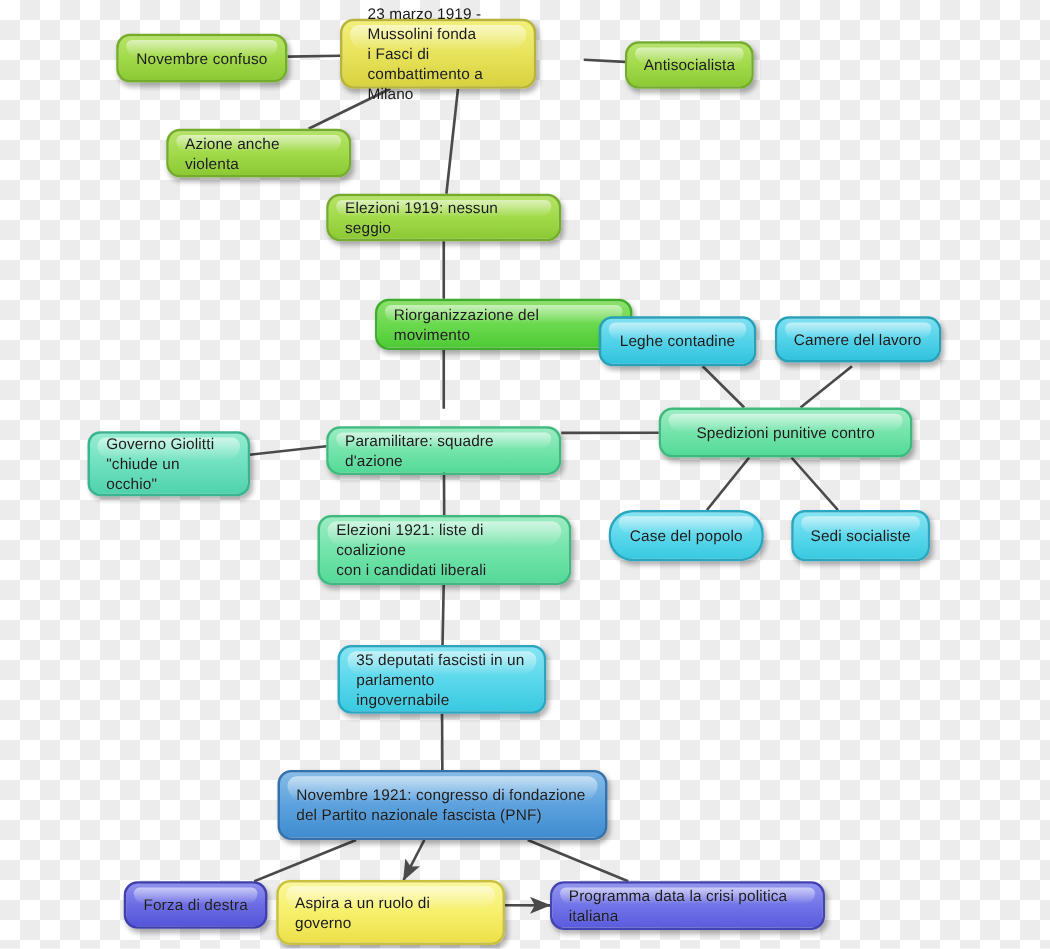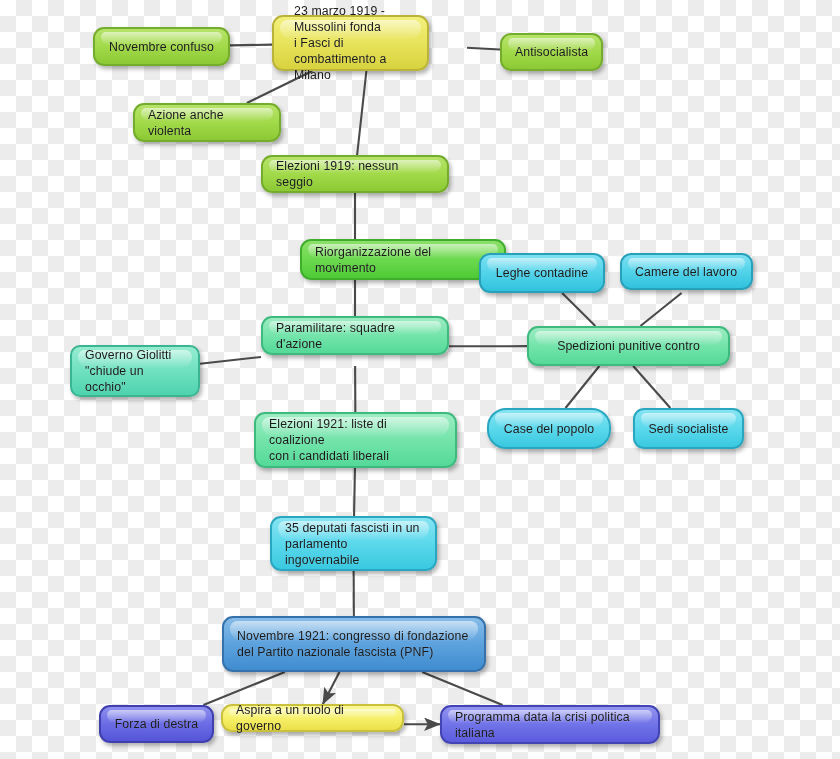--- a/index.html
+++ b/index.html
@@ -107,29 +107,29 @@
   <div id="node-layer">
       <div class="node t-green" style="left: 93px; top: 27px; width: 137px; height: 39px; justify-content: center;"><span class="label">Novembre confuso</span></div>
       <div class="node t-yellow two-line" style="left: 272px; top: 15px; width: 157px; height: 56px; justify-content: flex-end; padding-left: 20px;"><span class="label">23 marzo 1919 - Mussolini fonda
 i Fasci di combattimento a Milano</span></div>
       <div class="node t-green" style="left: 500px; top: 33px; width: 103px; height: 38px; justify-content: center;"><span class="label">Antisocialista</span></div>
       <div class="node t-green" style="left: 133px; top: 103px; width: 148px; height: 39px; justify-content: center;"><span class="label">Azione anche violenta</span></div>
       <div class="node t-green" style="left: 261px; top: 155px; width: 188px; height: 38px; justify-content: center;"><span class="label">Elezioni 1919: nessun seggio</span></div>
       <div class="node t-green2" style="left: 252px; top: 239px; width: 206px; height: 41px; justify-content: center;"><span class="label">Riorganizzazione del movimento</span></div>
       <div class="node t-cyan" style="left: 479px; top: 253px; width: 126px; height: 40px; justify-content: center;"><span class="label">Leghe contadine</span></div>
       <div class="node t-cyan" style="left: 620px; top: 253px; width: 133px; height: 37px; justify-content: flex-start;"><span class="label">Camere del lavoro</span></div>
-      <div class="node t-mint" style="left: 261px; top: 316px; width: 188px; height: 39px; justify-content: center;"><span class="label">Paramilitare: squadre d'azione</span></div>
+      <div class="node t-mint" style="left: 261px; top: 341px; width: 188px; height: 39px; justify-content: center;"><span class="label">Paramilitare: squadre d'azione</span></div>
       <div class="node t-aqua two-line" style="left: 70px; top: 345px; width: 130px; height: 52px; justify-content: flex-start; border-radius: 10px;"><span class="label">Governo Giolitti
 "chiude un occhio"</span></div>
       <div class="node t-mint" style="left: 527px; top: 326px; width: 203px; height: 40px; justify-content: center;"><span class="label">Spedizioni punitive contro</span></div>
       <div class="node t-cyan2" style="left: 487px; top: 408px; width: 124px; height: 41px; justify-content: center; border-radius: 19px;"><span class="label">Case del popolo</span></div>
       <div class="node t-cyan2" style="left: 633px; top: 408px; width: 111px; height: 41px; justify-content: center;"><span class="label">Sedi socialiste</span></div>
       <div class="node t-mint two-line" style="left: 254px; top: 412px; width: 203px; height: 56px; justify-content: flex-start;"><span class="label">Elezioni 1921: liste di coalizione
 con i candidati liberali</span></div>
       <div class="node t-cyan2 two-line" style="left: 270px; top: 516px; width: 167px; height: 55px; justify-content: flex-start;"><span class="label">35 deputati fascisti in un
 parlamento ingovernabile</span></div>
       <div class="node t-blue two-line" style="left: 222px; top: 616px; width: 264px; height: 56px; justify-content: flex-start;"><span class="label">Novembre 1921: congresso di fondazione
 del Partito nazionale fascista (PNF)</span></div>
       <div class="node t-indigo" style="left: 99px; top: 705px; width: 115px; height: 38px; justify-content: center;"><span class="label">Forza di destra</span></div>
-      <div class="node t-yellow2" style="left: 221px; top: 704px; width: 183px; height: 28px; justify-content: flex-start;"><span class="label">Aspira a un ruolo di governo</span></div>
+      <div class="node t-yellow2" style="left: 221px; top: 704px; width: 183px; height: 52px; justify-content: flex-start;"><span class="label">Aspira a un ruolo di governo</span></div>
       <div class="node t-indigo2" style="left: 440px; top: 705px; width: 220px; height: 39px; justify-content: center;"><span class="label">Programma data la crisi politica italiana</span></div>
     </div>
 </div>
 
 </body></html>

